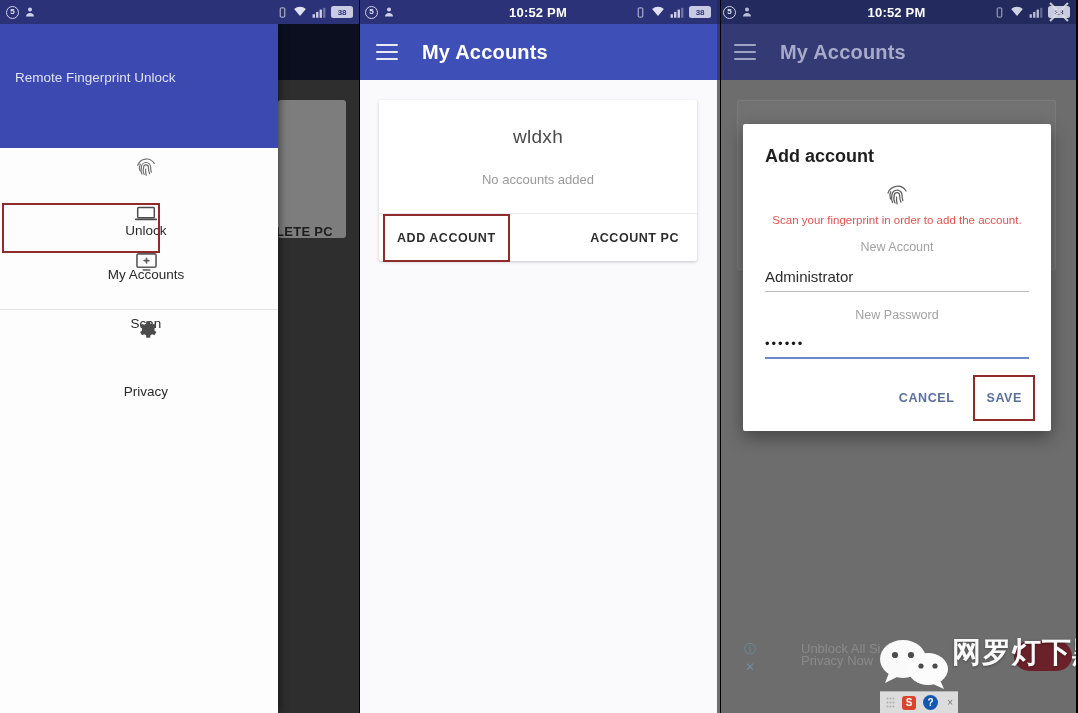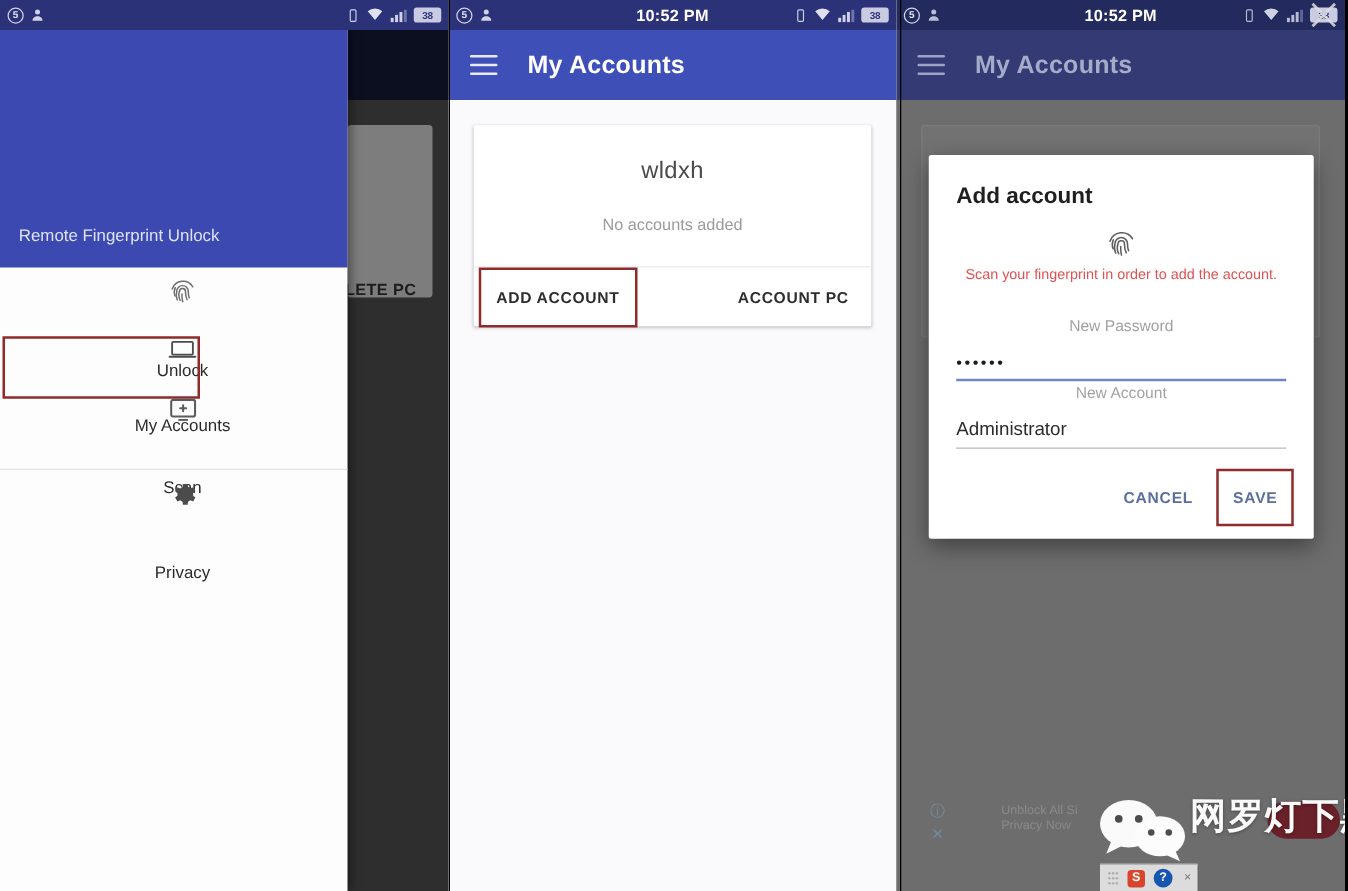--- a/index.html
+++ b/index.html
@@ -89,22 +89,22 @@
   }
 
   
   .drawer {
     position: absolute; top: 24px; left: 0; width: 278px; bottom: 0;
     background: #fdfdfd; z-index: 20;
     box-shadow: 2px 0 8px rgba(0,0,0,.45);
     display: flex; flex-direction: column;
   }
   .drawer-header {
-    height: 190px; background: #3b49b0;
-    display: flex; align-items: flex-end;
+    height: 124px; background: #3b49b0;
+    display: flex; align-items: center;
     padding: 0 0 18px 15px;
   }
   .drawer-header span { color: #dfe2f4; font-size: 13.5px; }
   .drawer-list { padding-top: 8px; }
   .drawer-item {
     position: relative;
     height: 48px; display: flex; align-items: center;
     padding-left: 14px; gap: 43px; flex-direction: column;
   }
   .drawer-item .ico { width: 26px; height: 26px; display: flex; align-items: center; justify-content: center; }
@@ -167,21 +167,21 @@
   .dlg-actions { display: flex; justify-content: flex-end; align-items: center; gap: 26px; padding: 26px 4px 10px 0; }
   .dlg-btn {
     font-size: 12.5px; font-weight: bold; letter-spacing: .6px; color: #5b6f9e;
     background: none; border: none; font-family: inherit; cursor: pointer; padding: 6px 3px;
   }
 
   
   .ad-zone { position: absolute; left: 0; right: 0; bottom: 0; height: 96px; }
   .ad-info { position: absolute; left: 27px; top: 26px; display: flex; flex-direction: column; gap: 6px; align-items: center; }
   .ad-info span { color: #6f8da0; font-size: 12px; line-height: 1; }
-  .ad-text { position: absolute; left: 84px; top: 26px; color: #8a8a8a; font-size: 10px; line-height: 12px; }
+  .ad-text { position: absolute; left: 84px; top: 26px; color: #8a8a8a; font-size: 13px; line-height: 12px; }
   .wechat-logo { position: absolute; left: 155px; top: 20px; }
   .wm-text {
     position: absolute; left: 235px; top: 16px;
     font-size: 29px; color: #fafafa; font-weight: bold;
     letter-spacing: 1px; white-space: nowrap;
     text-shadow: 0 1px 3px rgba(0,0,0,.35);
   }
   .wm-pill {
     position: absolute; left: 297px; top: 24px; width: 58px; height: 30px;
     background: #6b1b24; border-radius: 16px; opacity: .92;
@@ -451,30 +451,30 @@
             <path d="M5.5 16a9 9 0 0 1 .2-7.2"></path>
             <path d="M7.5 19.5A11 11 0 0 1 7 12a5 5 0 0 1 10 0c0 2 .2 4 .9 5.6"></path>
             <path d="M10 20a10 10 0 0 1-.6-8 2.6 2.6 0 0 1 5.2.3c0 2.4.3 5 1.4 7"></path>
             <path d="M12.2 21c-.6-2-.8-4.5-.6-6.8"></path>
           </g>
         </svg>
       </div>
 
       <div class="dlg-warn">Scan your fingerprint in order to add the account.</div>
 
+      <div class="field">
+        <div class="field-label">New Account</div>
+        <div class="field-value">Administrator</div>
+        <div class="underline"></div>
+      </div>
+
       <div class="field" style="padding-top:16px">
         <div class="field-label">New Password</div>
         <div class="field-value pw">••••••</div>
         <div class="underline focused"></div>
-      </div>
-
-      <div class="field">
-        <div class="field-label">New Account</div>
-        <div class="field-value">Administrator</div>
-        <div class="underline"></div>
       </div>
 
       <div class="dlg-actions">
         <button class="dlg-btn">CANCEL</button>
         <span class="hl-box">
           <button class="dlg-btn">SAVE</button>
         </span>
       </div>
     </div>
   </div>

